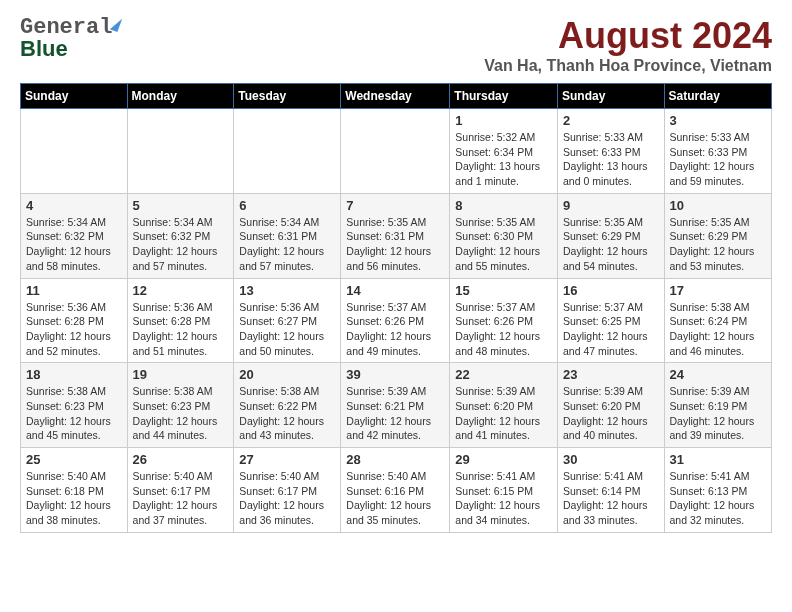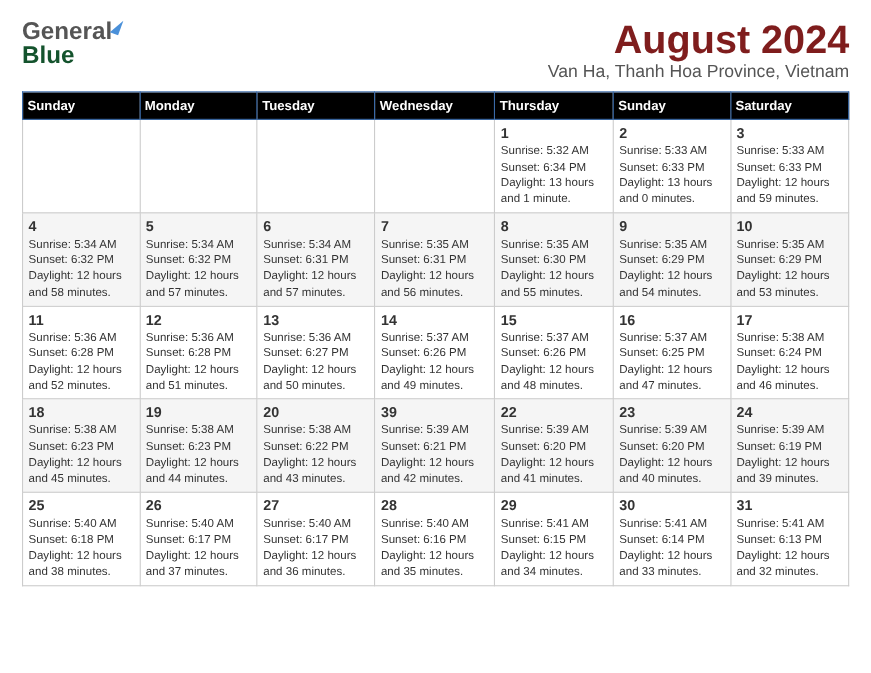--- a/index.html
+++ b/index.html
@@ -24,21 +24,21 @@
     .title-block {
       text-align: right;
     }
     .title-block h1 {
       font-size: 36px;
       font-weight: bold;
       color: #7f1d1d;
     }
     .title-block h2 {
       font-size: 16px;
-      font-weight: normal;
+      font-weight: bold;
       color: #555;
     }
     .calendar {
       width: 100%;
       border-collapse: collapse;
       font-size: 11px;
     }
     .calendar thead th {
       background: #000000;
       color: #fff;
@@ -72,21 +72,21 @@
     }
     .empty { background: #fff !important; }
   </style>
 </head>
 <body>
 
 <div class="header">
   <div class="logo">
     <div style="display:flex; align-items:center; gap:2px;">
       <div style="position:relative; display:inline-block;">
-        <span style="font-size:22px; font-weight:bold; color:#555;">General</span>
+        <span style="font-size:22px; font-weight:bold; color:#555;font-family:Liberation Mono, monospace;">General</span>
         <div style="position:absolute; right:-8px; top:2px; width:0; height:0; border-left:8px solid transparent; border-right:0px solid transparent; border-bottom:14px solid #4a90d9; transform:rotate(20deg);"></div>
       </div>
     </div>
     <span style="font-size:22px; font-weight:bold; color:#14532d; margin-top:-4px;text-align:center;">Blue</span>
   </div>
   <div class="title-block">
     <h1>August 2024</h1>
     <h2>Van Ha, Thanh Hoa Province, Vietnam</h2>
   </div>
 </div>

